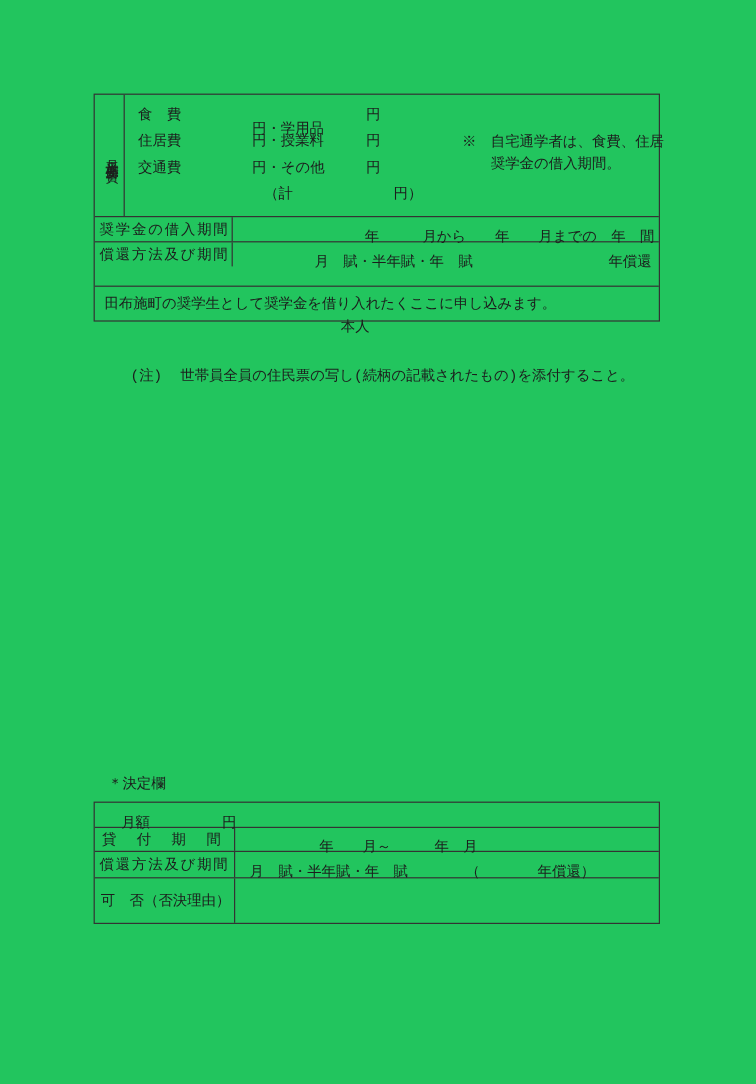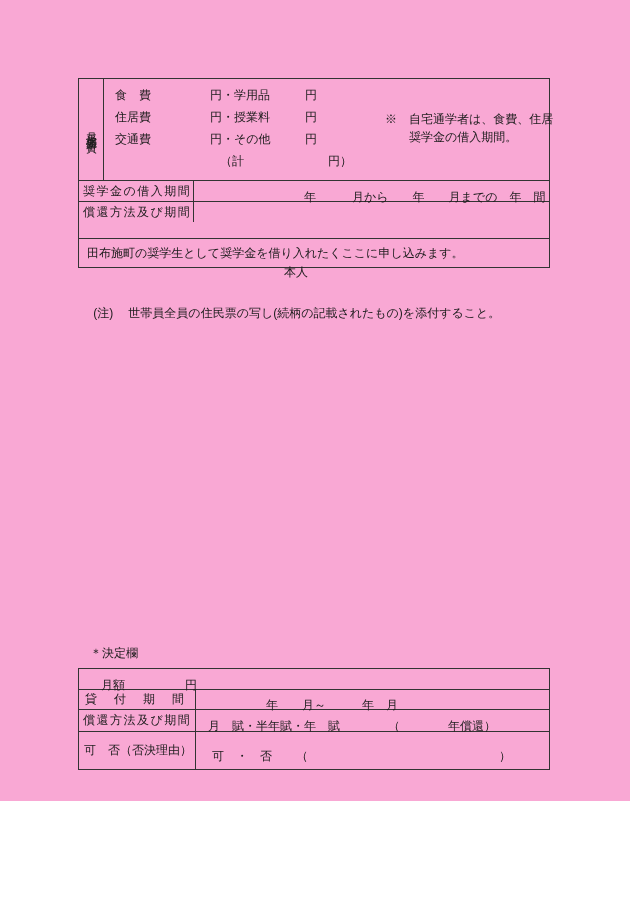--- a/index.html
+++ b/index.html
@@ -1,20 +1,20 @@
 <!DOCTYPE html>
 <html><head>
 <meta charset="utf-8">
 <style>
   html,body{margin:0;padding:0;}
   .page{
     position:relative;
-    width:630px;height:801px;
-    background:#f9a8d4;
-    font-family:Liberation Sans, sans-serif;
+    width:630px;height:903px;
+    background:#22c55e;
+    font-family:Liberation Mono, monospace;
     color:#1c1c1c;
     font-size:12px;
     overflow:hidden;
   }
   .tbl{
     position:absolute;left:78px;width:472px;
     border:1px solid #333;
     box-sizing:border-box;
   }
   .tbl .row{display:flex;box-sizing:border-box;}
@@ -59,21 +59,21 @@
 <div class="page">
 
   <div class="tbl tbl-top">
 
     <div class="row rowA">
       <div class="vcell">
         <span class="vtext">月平均所要学費</span>
       </div>
       <div class="rowA-content">
         <span class="abs" style="left:11px;top:8px">食　費</span>
-        <span class="abs" style="left:106px;top:8px">円・学用品</span>
+        <span class="abs" style="left:106px;top:20px">円・学用品</span>
         <span class="abs" style="left:201px;top:8px">円</span>
 
         <span class="abs" style="left:11px;top:30px">住居費</span>
         <span class="abs" style="left:106px;top:30px">円・授業料</span>
         <span class="abs" style="left:201px;top:30px">円</span>
 
         <span class="abs" style="left:11px;top:52px">交通費</span>
         <span class="abs" style="left:106px;top:52px">円・その他</span>
         <span class="abs" style="left:201px;top:52px">円</span>
 
@@ -87,20 +87,24 @@
       </div>
     </div>
 
     <div class="row rowB">
       <div class="lblcell">奨学金の借入期間</div>
       <div class="valcell" style="padding-left:110px">年　　　月から　　年　　月までの　年　間</div>
     </div>
 
     <div class="row rowC">
       <div class="lblcell">償還方法及び期間</div>
+      <div class="valcell spread">
+        <span style="padding-left:68px">月　賦・半年賦・年　賦</span>
+        <span style="padding-right:6px">年償還</span>
+      </div>
     </div>
 
     <div class="row rowD">
       <span class="abs" style="left:8px;top:6px">田布施町の奨学生として奨学金を借り入れたくここに申し込みます。</span>
       <span class="abs" style="left:205px;top:25px">本人</span>
     </div>
 
   </div>
 
   <div class="freeline" style="left:80px;top:291px">
@@ -116,20 +120,16 @@
     <div class="row dr2">
       <div class="lblcell" style="letter-spacing:2.5px;padding-left:6px">貸　付　期　間</div>
       <div class="valcell" style="padding-left:70px">年　　月～　　　年　月</div>
     </div>
     <div class="row dr3">
       <div class="lblcell">償還方法及び期間</div>
       <div class="valcell" style="padding-left:12px">月　賦・半年賦・年　賦　　　　（　　　　年償還）</div>
     </div>
     <div class="row dr4">
       <div class="lblcell" style="letter-spacing:0;padding-left:5px">可　否（否決理由）</div>
-      <div class="valcell spread">
-        <span style="padding-left:16px">可　・　否　　（</span>
-        <span style="padding-right:38px">）</span>
-      </div>
     </div>
   </div>
 
 </div>
 
 </body></html>

